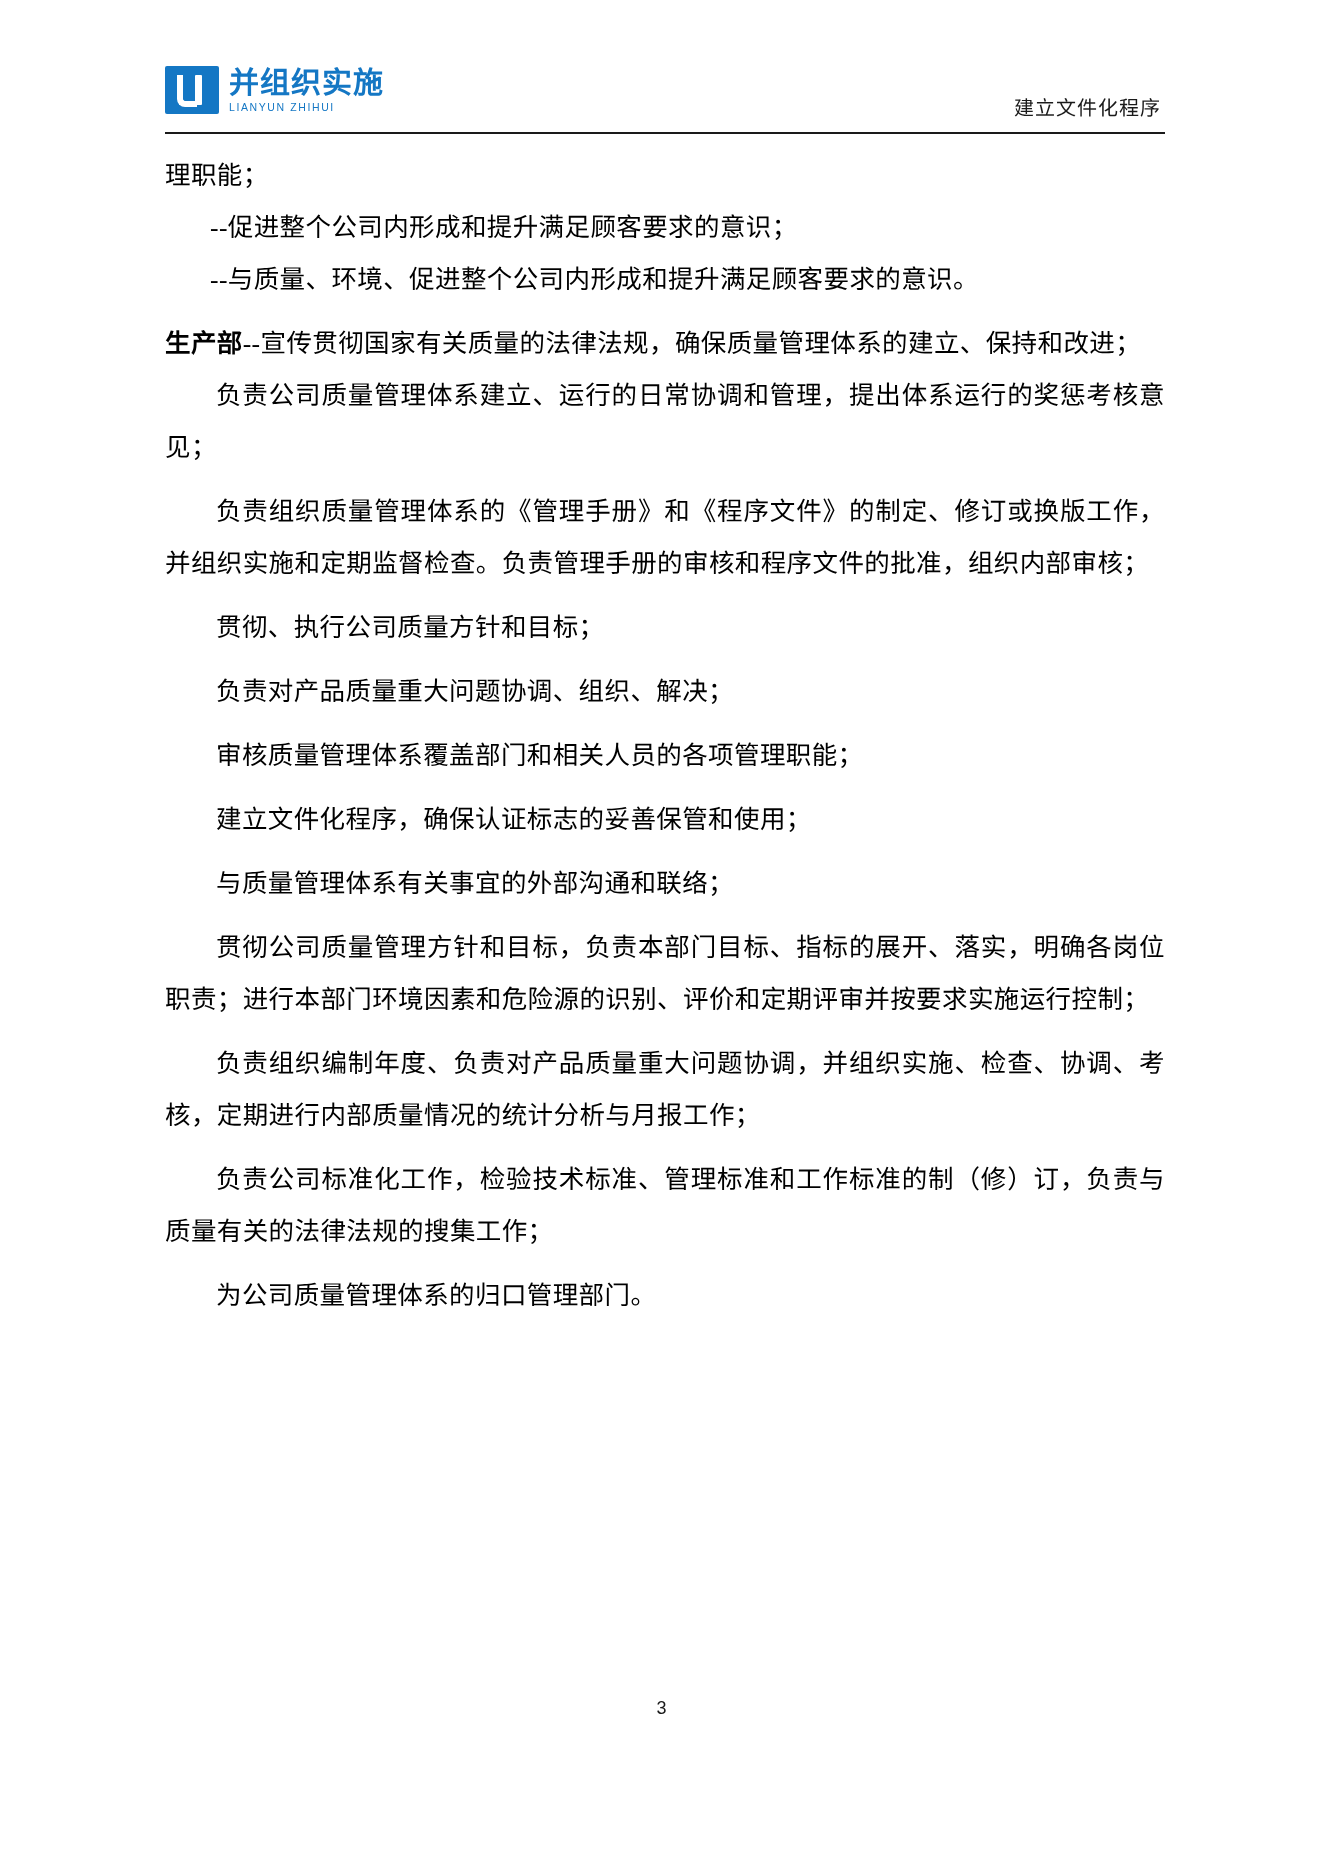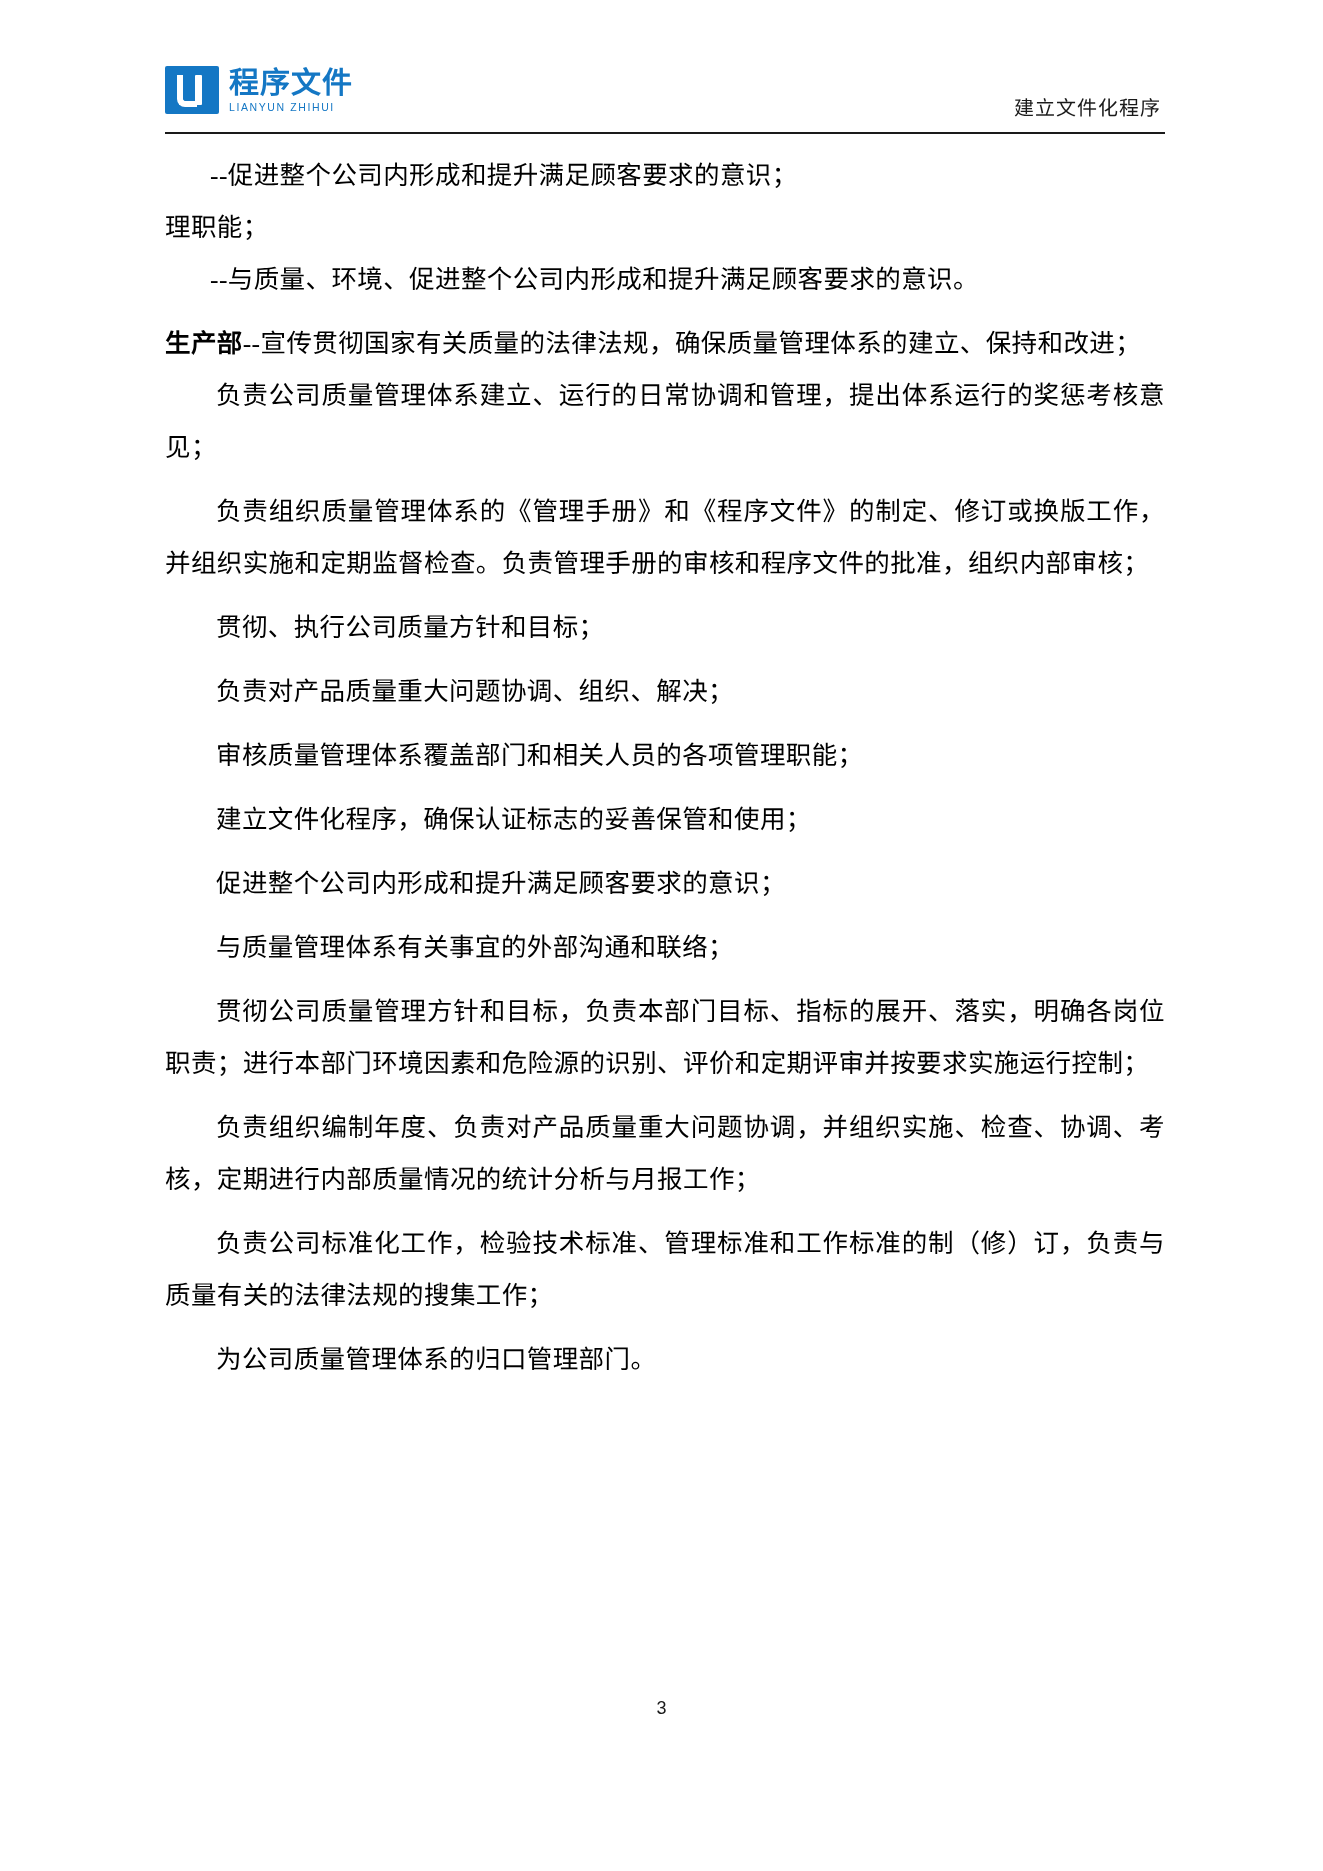--- a/index.html
+++ b/index.html
@@ -135,50 +135,49 @@
 </style>
 </head>
 <body>
 
 <div class="page">
 
   <div class="page-header">
     <div class="logo-block">
       <div class="logo-mark"></div>
       <div class="logo-text">
-        <span class="logo-cn">程序文件</span>
+        <span class="logo-cn">并组织实施</span>
         <span class="logo-en">LIANYUN ZHIHUI</span>
       </div>
     </div>
     <div class="header-title">建立文件化程序</div>
   </div>
 
   <div class="content">
 
+    <p class="para indent-0">理职能；</p>
+
     <p class="para indent-half">--促进整个公司内形成和提升满足顾客要求的意识；</p>
-
-    <p class="para indent-0">理职能；</p>
 
     <p class="para indent-half">--与质量、环境、促进整个公司内形成和提升满足顾客要求的意识。</p>
 
     <p class="para indent-0 gap-md"><span class="bold-lead">生产部</span><span>--宣传贯彻国家有关质量的法律法规，确保质量管理体系的建立、保持和改进；</span></p>
 
     <p class="para indent-1">负责公司质量管理体系建立、运行的日常协调和管理，提出体系运行的奖惩考核意见；</p>
 
     <p class="para indent-1 gap-md">负责组织质量管理体系的《管理手册》和《程序文件》的制定、修订或换版工作，并组织实施和定期监督检查。负责管理手册的审核和程序文件的批准，组织内部审核；</p>
 
     <p class="para indent-1 gap-md">贯彻、执行公司质量方针和目标；</p>
 
     <p class="para indent-1 gap-md">负责对产品质量重大问题协调、组织、解决；</p>
 
     <p class="para indent-1 gap-md">审核质量管理体系覆盖部门和相关人员的各项管理职能；</p>
 
     <p class="para indent-1 gap-md">建立文件化程序，确保认证标志的妥善保管和使用；</p>
 
-    <p class="para indent-1 gap-md">促进整个公司内形成和提升满足顾客要求的意识；</p>
 
     <p class="para indent-1 gap-md">与质量管理体系有关事宜的外部沟通和联络；</p>
 
     <p class="para indent-1 gap-md">贯彻公司质量管理方针和目标，负责本部门目标、指标的展开、落实，明确各岗位职责；进行本部门环境因素和危险源的识别、评价和定期评审并按要求实施运行控制；</p>
 
     <p class="para indent-1 gap-md">负责组织编制年度、负责对产品质量重大问题协调，并组织实施、检查、协调、考核，定期进行内部质量情况的统计分析与月报工作；</p>
 
     <p class="para indent-1 gap-md">负责公司标准化工作，检验技术标准、管理标准和工作标准的制（修）订，负责与质量有关的法律法规的搜集工作；</p>
 
     <p class="para indent-1 gap-md">为公司质量管理体系的归口管理部门。</p>

